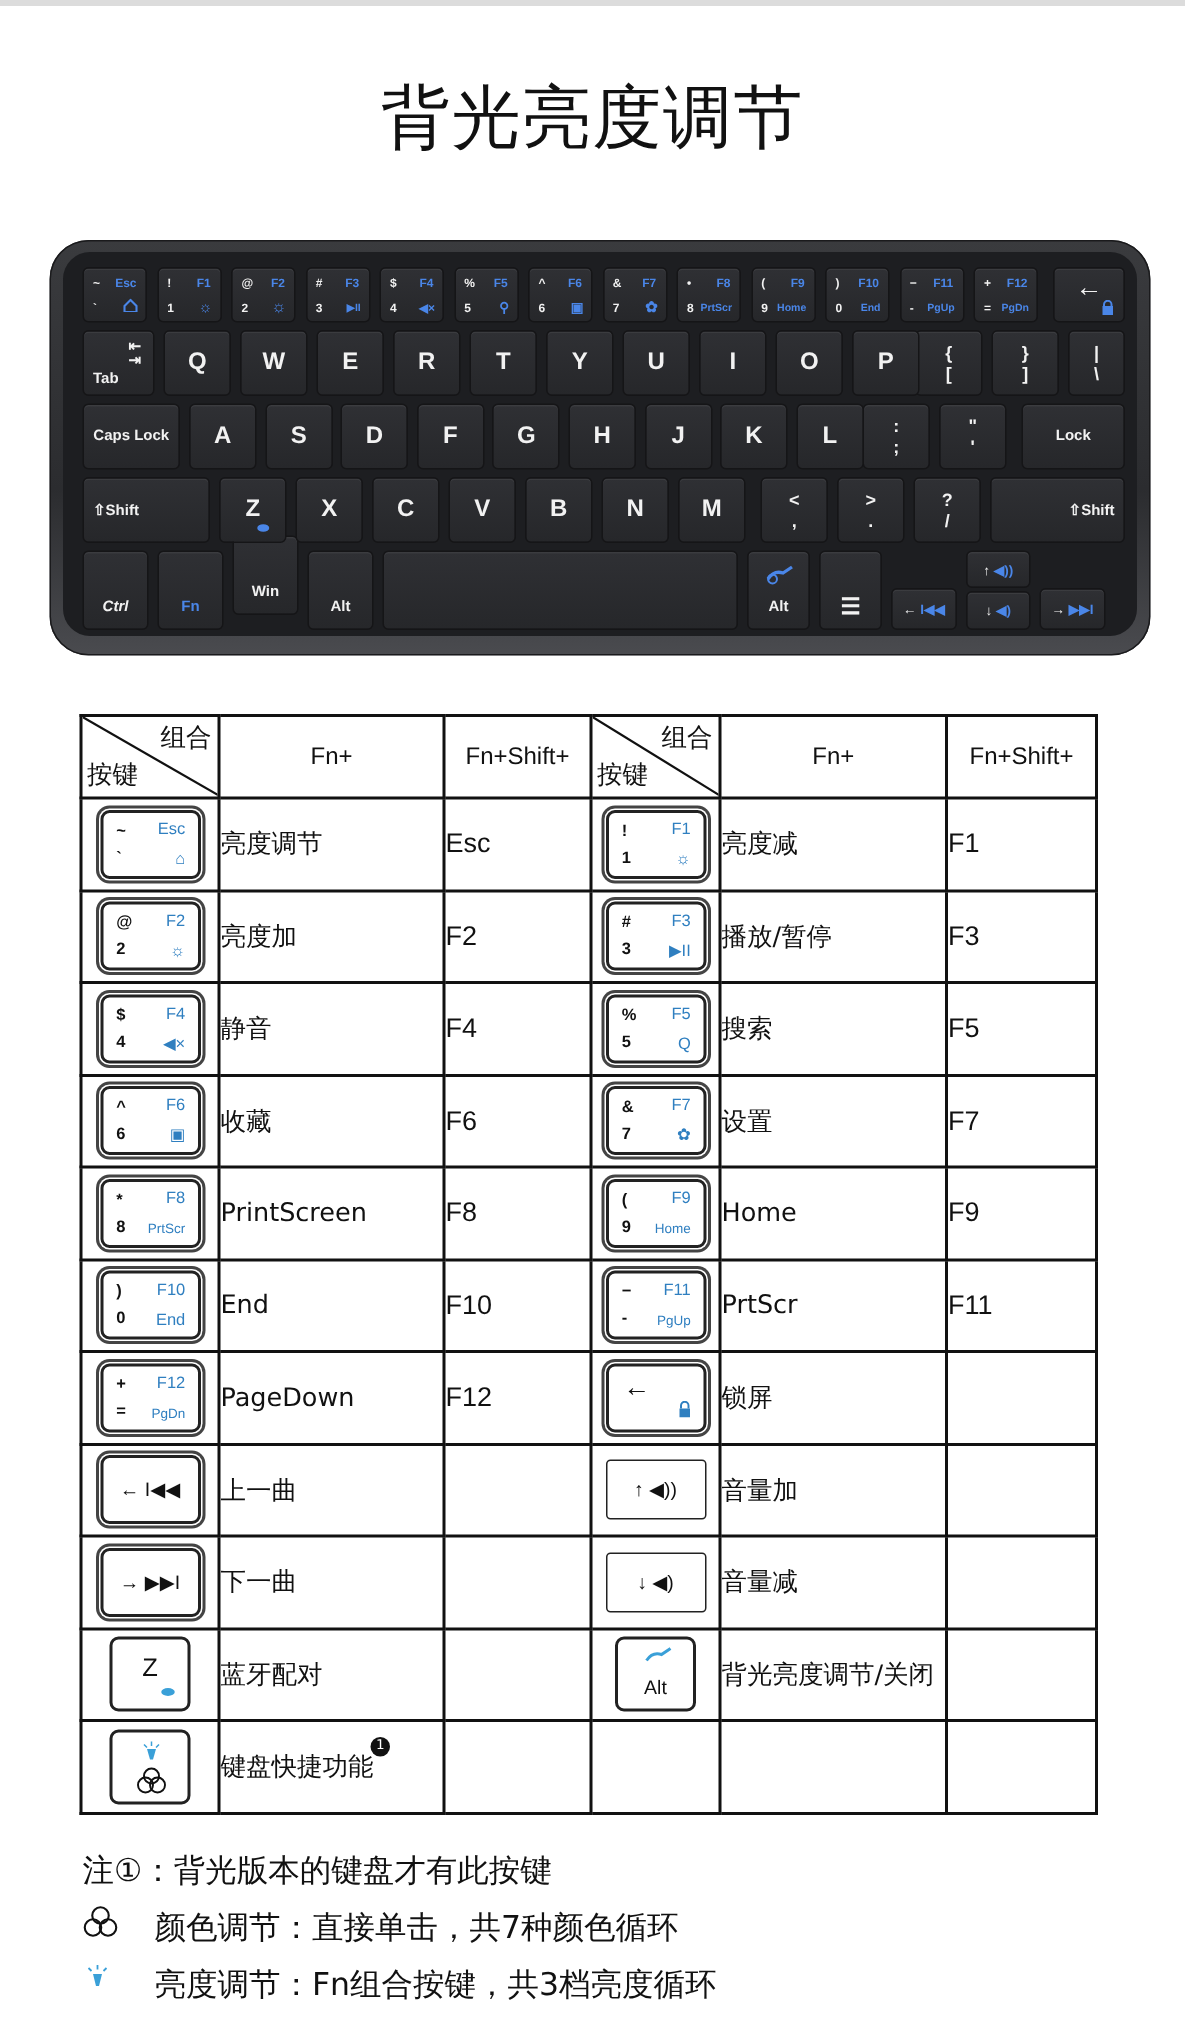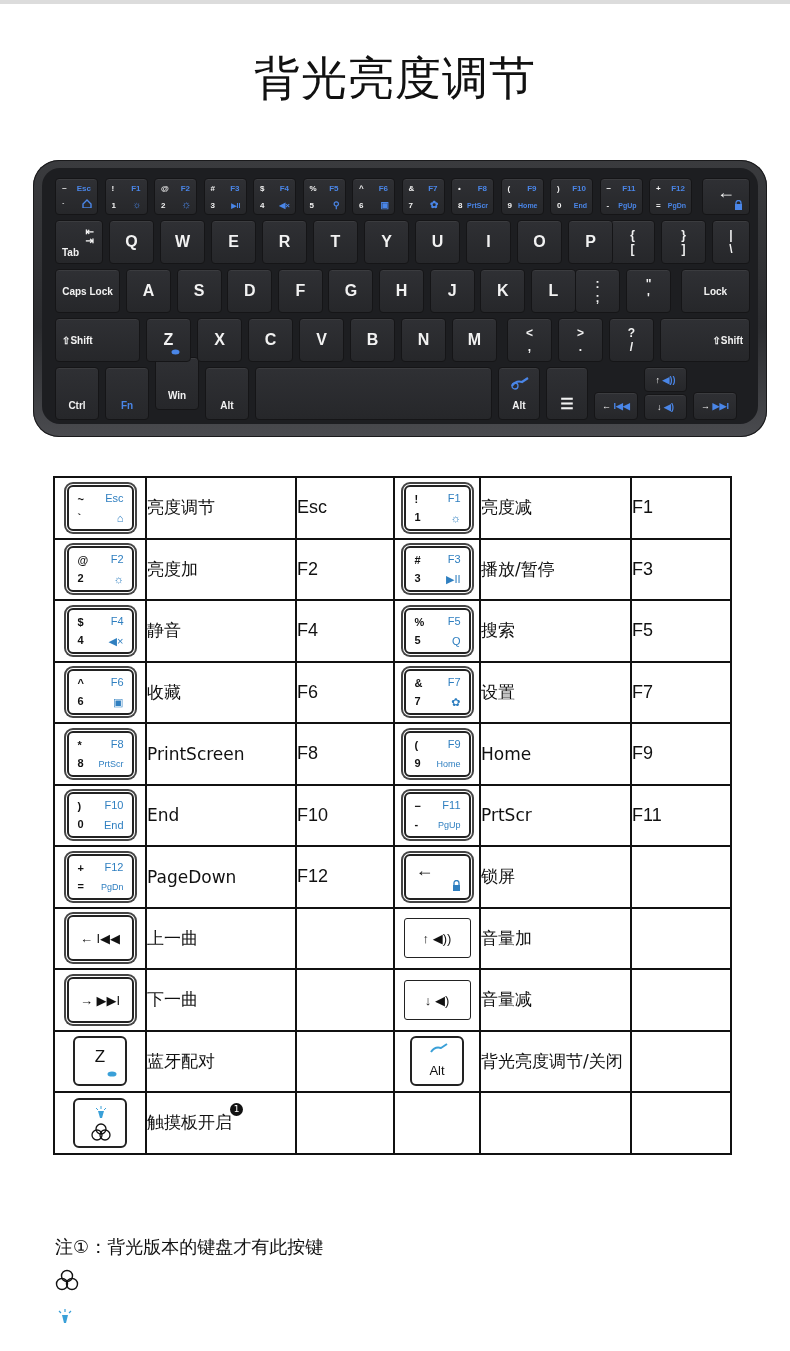--- a/index.html
+++ b/index.html
@@ -51,21 +51,21 @@
   .kc .tl { left: 9px; top: 6px; font-weight: 700; }
   .kc .tr { right: 8px; top: 5px; color: #2f7fc0; }
   .kc .bl { left: 9px; bottom: 6px; font-weight: 700; }
   .kc .br { right: 8px; bottom: 5px; color: #2f7fc0; }
   .kc .mid { position: absolute; left: 0; right: 0; top: 50%; transform: translateY(-50%);
              text-align: center; font-size: 13px; }
   .kc.sq { width: 54px; height: 50px; box-shadow: none; border-width: 2px; }
   .kc.flat { box-shadow: none; border: 1.5px solid #222; border-radius: 3px; height: 40px; }
 
   
-  .notes { position: absolute; left: 55px; top: 1228px; font-size: 18px; line-height: 38px; }
+  .notes { position: absolute; left: 55px; top: 1228px; font-size: 21px; line-height: 38px; }
   .notes .row { display: flex; align-items: center; }
   .notes .ico { width: 48px; display: inline-block; }
   .sup { display: inline-block; width: 13px; height: 13px; border-radius: 50%; background: #111;
          color: #fff; font-size: 9px; text-align: center; line-height: 13px; vertical-align: top;
          position: relative; top: -8px; margin-left: -2px; }
 </style>
 </head>
 <body>
 
 <div class="topbar"></div>
@@ -131,21 +131,21 @@
     </div>
     <div class="key" style="left:567px;top:150px;width:45px;height:44px;">
       <span class="two" style="top:8px;">?</span>
       <span class="two" style="top:22px;">/</span>
     </div>
     <div class="key" style="left:618px;top:150px;width:90px;height:44px;">
       <span class="c sm" style="text-align:right;padding-right:6px;">⇧Shift</span>
     </div>
 
     <div class="key" style="left:13px;top:199px;width:44px;height:53px;">
-      <span class="c sm" style="top:72%;">Ctrl</span>
+      <span class="c sm" style="top:72%;font-style:italic;">Ctrl</span>
     </div>
     <div class="key" style="left:63px;top:199px;width:44px;height:53px;">
       <span class="c sm blue" style="top:72%;">Fn</span>
     </div>
     <div class="key" style="left:113px;top:189px;width:44px;height:53px;">
       <span class="c sm" style="top:72%;">Win</span>
     </div>
     <div class="key" style="left:163px;top:199px;width:44px;height:53px;">
       <span class="c sm" style="top:72%;">Alt</span>
     </div>
@@ -339,20 +339,44 @@
 <table class="tbl">
   <colgroup>
     <col style="width:92px">
       <col style="width:150px">
       <col style="width:98px">
     <col style="width:86px">
       <col style="width:151px">
       <col style="width:100px">
   </colgroup>
   <tbody id="tbody">
+    <tr class="hdr">
+      <td>
+        <div class="diag">
+          <svg width="92" height="53">
+              <line x1="0" y1="0" x2="92" y2="53" stroke="#111" stroke-width="1.5"></line>
+            </svg>
+          <span class="top">组合</span>
+          <span class="bot">按键</span>
+        </div>
+      </td>
+      <td class="hdr-text">Fn+</td>
+      <td class="hdr-text">Fn+Shift+</td>
+      <td>
+        <div class="diag">
+          <svg width="86" height="53">
+              <line x1="0" y1="0" x2="86" y2="53" stroke="#111" stroke-width="1.5"></line>
+            </svg>
+          <span class="top">组合</span>
+          <span class="bot">按键</span>
+        </div>
+      </td>
+      <td class="hdr-text">Fn+</td>
+      <td class="hdr-text">Fn+Shift+</td>
+    </tr>
   <tr>
         <td class="icon-cell"><div class="kc"><span class="tl">~</span><span class="tr">Esc</span><span class="bl">`</span><span class="br">⌂</span></div></td>
         <td class="fn-text"><span>亮度调节</span></td>
         <td class="sh-text">Esc</td>
         <td class="icon-cell"><div class="kc"><span class="tl">!</span><span class="tr">F1</span><span class="bl">1</span><span class="br">☼</span></div></td>
         <td class="fn-text"><span>亮度减</span></td>
         <td class="sh-text">F1</td>
       </tr>
       <tr>
         <td class="icon-cell"><div class="kc"><span class="tl">@</span><span class="tr">F2</span><span class="bl">2</span><span class="br">☼</span></div></td>
@@ -434,43 +458,45 @@
         <td class="sh-text"></td>
       </tr>
       <tr>
         <td class="icon-cell"><div class="kc sq"><svg width="28" height="38" viewBox="0 0 28 38" style="position: absolute; left: 12px; top: 5px;">
               <path d="M11 6 L17 6 L15 13 L13 13 Z" fill="#3aa0d8"></path>
               <path d="M14 1 v3 M9 3 l2 2 M19 3 l-2 2" stroke="#3aa0d8" stroke-width="1"></path>
               <circle cx="14" cy="24" r="5" stroke="#111" stroke-width="1.3" fill="none"></circle>
               <circle cx="10" cy="30" r="5" stroke="#111" stroke-width="1.3" fill="none"></circle>
               <circle cx="18" cy="30" r="5" stroke="#111" stroke-width="1.3" fill="none"></circle>
             </svg></div></td>
-        <td class="fn-text"><span>触摸板开启</span><span class="sup">1</span></td>
+        <td class="fn-text"><span>键盘快捷功能</span><span class="sup">1</span></td>
         <td class="sh-text"></td>
         <td class="icon-cell"></td>
         <td class="fn-text"><span></span></td>
         <td class="sh-text"></td>
       </tr>
     </tbody>
 </table>
 
 <div class="notes">
   <div class="row">
     <span>注①：背光版本的键盘才有此按键</span>
   </div>
   <div class="row">
     <span class="ico">
       <svg width="24" height="22" viewBox="0 0 24 22">
           <circle cx="12" cy="7" r="5.5" stroke="#111" stroke-width="1.4" fill="none"></circle>
           <circle cx="7" cy="15" r="5.5" stroke="#111" stroke-width="1.4" fill="none"></circle>
           <circle cx="17" cy="15" r="5.5" stroke="#111" stroke-width="1.4" fill="none"></circle>
         </svg>
     </span>
+    <span>颜色调节：直接单击，共7种颜色循环</span>
   </div>
   <div class="row">
     <span class="ico">
       <svg width="20" height="22" viewBox="0 0 20 22">
           <path d="M7 8 L13 8 L11 16 L9 16 Z" fill="#3aa0d8"></path>
           <path d="M10 2 v3 M4 4 l2 2 M16 4 l-2 2" stroke="#3aa0d8" stroke-width="1.2"></path>
         </svg>
     </span>
+    <span>亮度调节：Fn组合按键，共3档亮度循环</span>
   </div>
 </div>
 
 </body></html>

